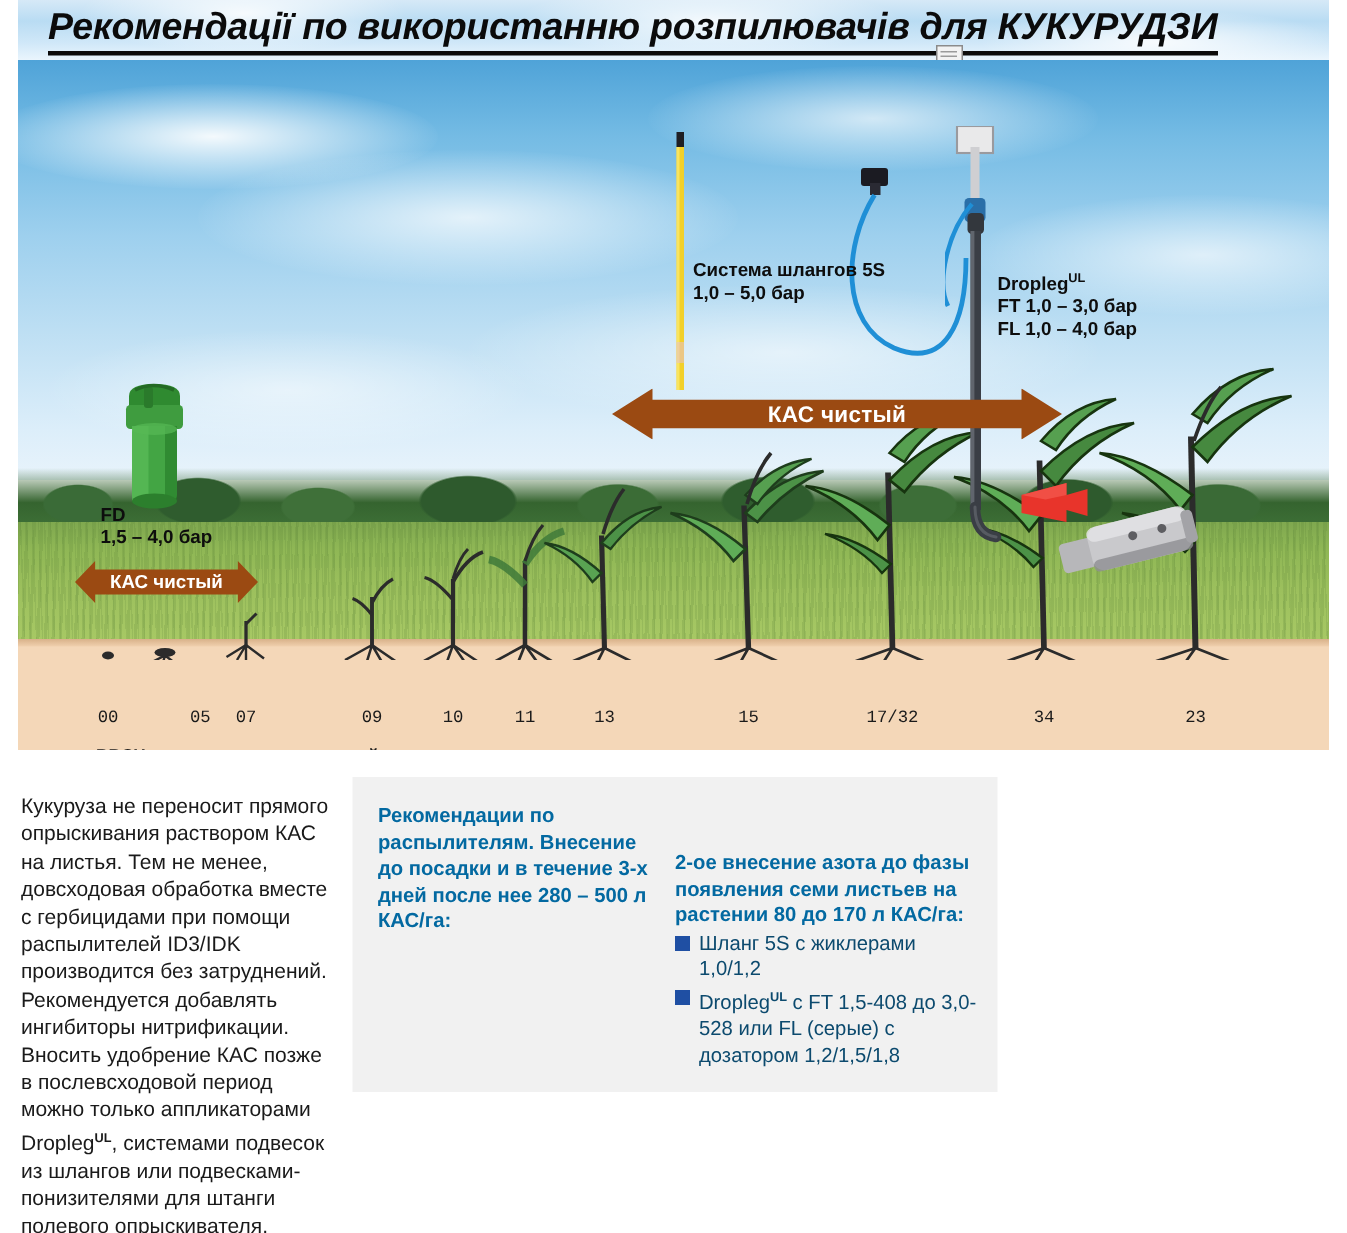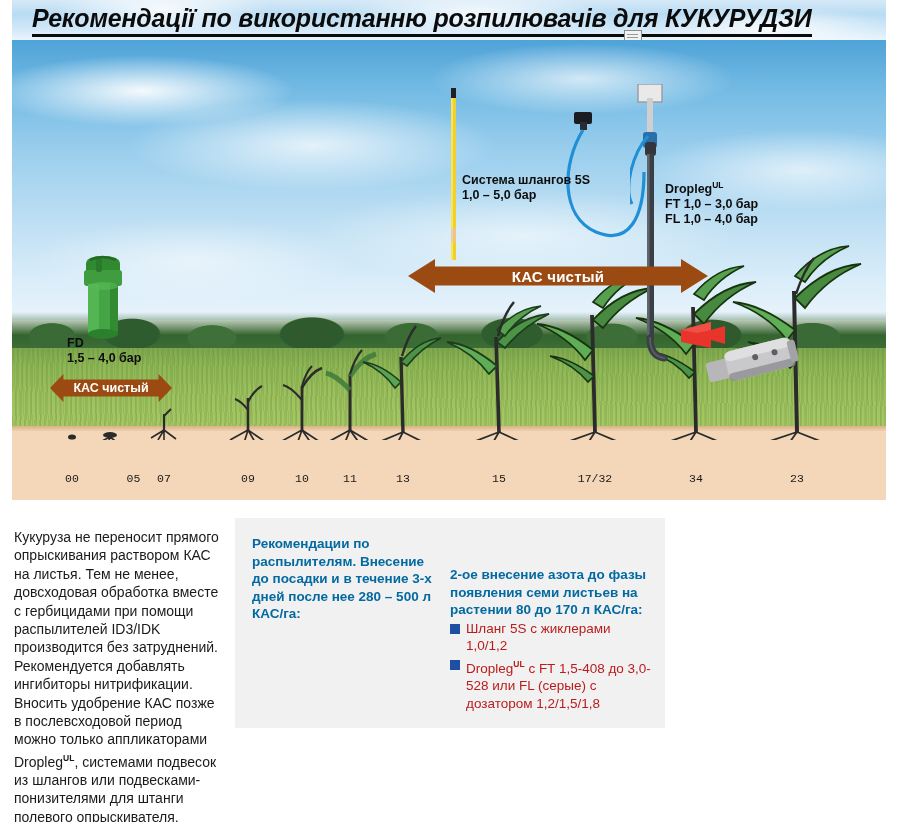--- a/index.html
+++ b/index.html
@@ -128,21 +128,21 @@
     position:absolute;left:235px;top:518px;width:430px;height:210px;
     background:#f1f1f1;
   }
   .midcol{position:absolute;left:252px;top:535px;width:180px;font-size:13.5px;line-height:17.6px;}
   .rightcol{position:absolute;left:450px;top:535px;width:205px;font-size:13.5px;line-height:17.6px;margin-top:31px;}
   .colhead{font-weight:bold;color:#0369a1;}
   .bullet-row{display:flex;align-items:flex-start;margin-top:1px;}
   .bsq{
     width:10px;height:10px;background:#1f4fa3;flex:0 0 10px;margin-top:4px;margin-right:6px;
   }
-  .bul-txt{flex:1 1 auto;color:#b91c1c;}
+  .bul-txt{flex:1 1 auto;color:#0c4a6e;}
 </style>
 </head>
 <body>
 
 <div class="page">
 
   <div class="header">
     <div class="cloudwisp" style="left:40px;top:-18px;width:220px;height:54px;"></div>
     <div class="cloudwisp" style="left:330px;top:-10px;width:260px;height:48px;"></div>
     <div class="cloudwisp" style="left:640px;top:6px;width:240px;height:44px;"></div>

